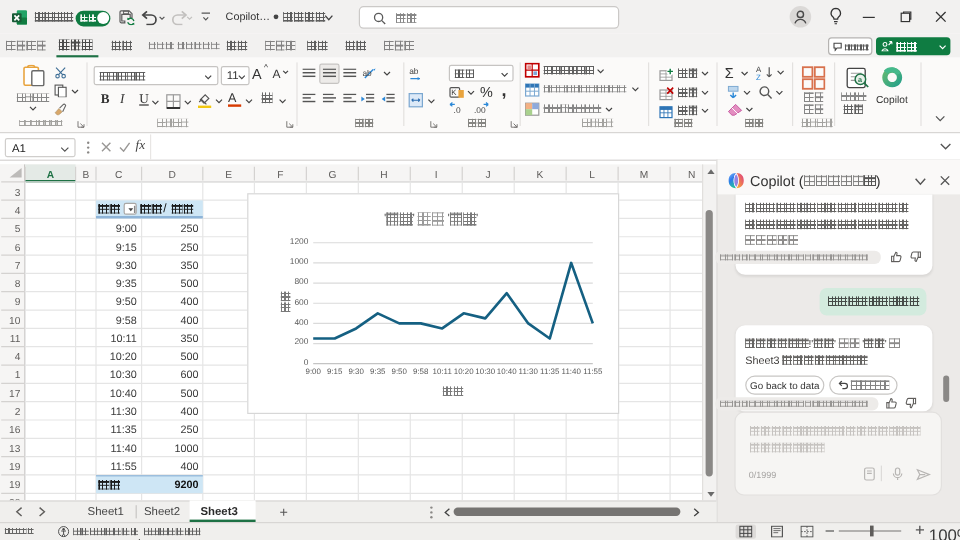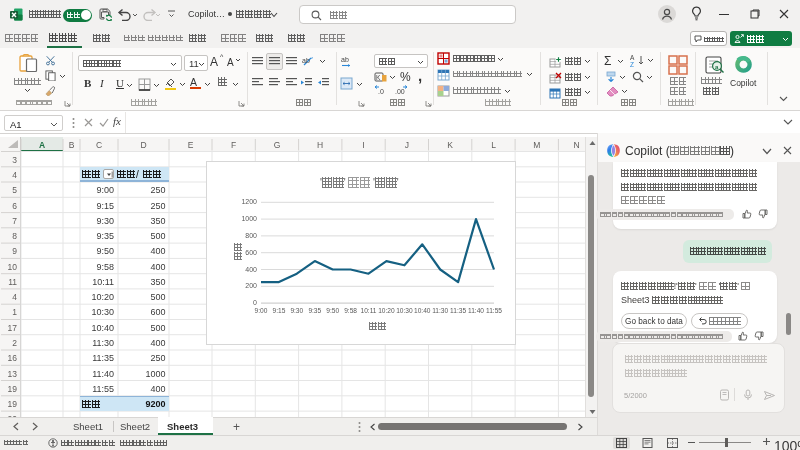--- a/index.html
+++ b/index.html
@@ -1213,21 +1213,21 @@
       </span></div>
 <div style="position:absolute;left:625px;top:368.5px"><span class="jp" style="gap:0.6px;color:#C6C3C0">
         <i class="g" style="width:8.3px;height:8.3px;opacity:1"></i>
         <i class="g" style="width:8.3px;height:8.3px;opacity:1"></i>
         <i class="g" style="width:8.3px;height:8.3px;opacity:1"></i>
         <i class="g" style="width:8.3px;height:8.3px;opacity:1"></i>
         <i class="g" style="width:8.3px;height:8.3px;opacity:1"></i>
         <i class="g" style="width:8.3px;height:8.3px;opacity:1"></i>
         <i class="g" style="width:8.3px;height:8.3px;opacity:1"></i>
       </span></div>
-<div style="position:absolute;left:624px;top:391px;font-size:7.5px;color:#A5A3A1">5/2000</div>
+<div style="position:absolute;left:624px;top:391px;font-size:7.5px;color:#A5A3A1">0/1999</div>
 <div style="position:absolute;left:719px;top:389px">
       <svg width="11" height="12" viewBox="0 0 11 12">
         <rect x="1.5" y="1" width="8" height="10" rx="1.5" fill="none" stroke="#B8B6B4" stroke-width="1"></rect>
         <path d="M3.5 3.5 h4 M3.5 5.5 h4" stroke="#B8B6B4" stroke-width=".9"></path>
       </svg>
     </div>
 <div style="position:absolute;left:734px;top:388px;width:1px;height:13px;background:#DDDBD9"></div>
 <div style="position:absolute;left:743px;top:389px">
       <svg width="10" height="12" viewBox="0 0 10 12">
         <rect x="3.2" y="1" width="3.6" height="6" rx="1.8" fill="none" stroke="#B8B6B4" stroke-width="1"></rect>

